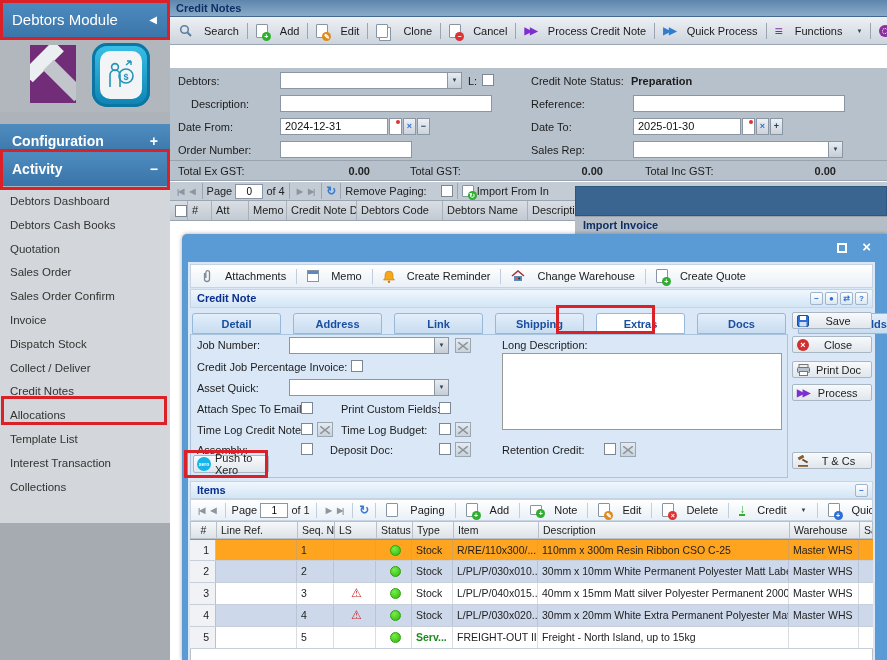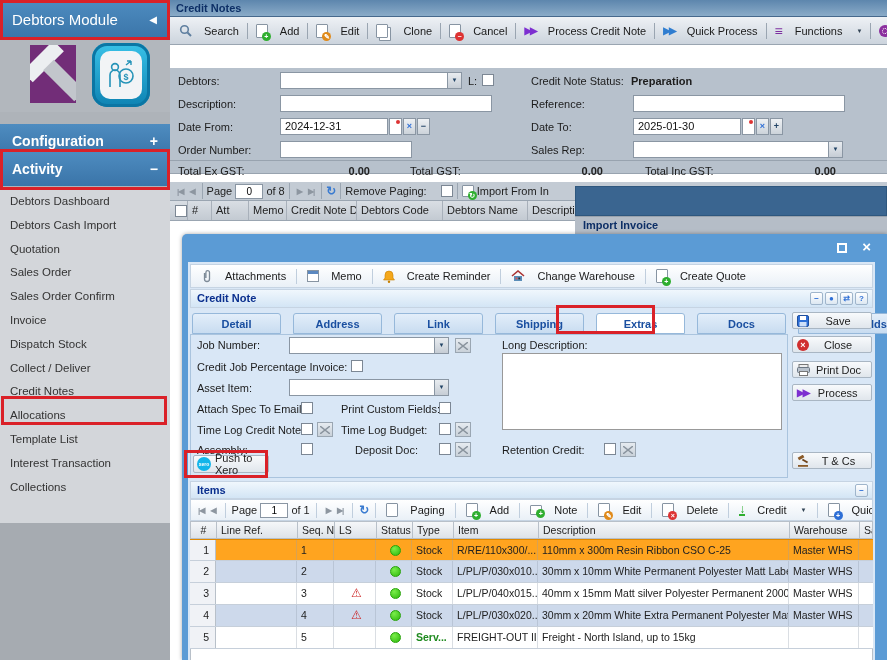--- a/index.html
+++ b/index.html
@@ -40,21 +40,21 @@
 .flabel{position:absolute;color:#1c1c1c;white-space:nowrap}
 .tin{position:absolute;height:17px;background:#fff;border:1px solid #8a96a3}
 .vbtn{position:absolute;right:0;top:0;bottom:0;width:14px;background:linear-gradient(#e8ecf0,#c6cdd5);border-left:1px solid #8a96a3;text-align:center;font-size:6px;line-height:15px;color:#246}
 .dateval{font-size:11px;line-height:15px;padding-left:4px;color:#111}
 .calb{position:absolute;width:13px;height:17px;border:1px solid #8a96a3;background:#fff}
 .calb i{position:absolute;right:1px;top:1px;width:4px;height:4px;background:#d33;border-radius:50%}
 .mbtn{position:absolute;width:13px;height:17px;border:1px solid #8a96a3;background:linear-gradient(#eef1f4,#ccd3da);font-size:9px;text-align:center;line-height:15px;color:#246;font-weight:bold}
 .mbtn.bx{color:#2e6fd6}
 .chk{width:12px;height:12px;background:#fff;border:1px solid #7c8794;display:inline-block;flex:none}
 .chk.abs{position:absolute}
-#totals{position:absolute;left:0;top:160px;right:0;height:14px;background:#b7c1cc;border-top:1px solid #98a3af;border-bottom:1px solid #98a3af}
+#totals{position:absolute;left:0;top:160px;right:0;height:21px;background:#b7c1cc;border-top:1px solid #98a3af;border-bottom:1px solid #98a3af}
 .tval{position:absolute;font-weight:bold;text-align:right}
 #pager{position:absolute;left:0;top:182px;right:0;height:19px;background:#c3cbd4;border-bottom:1px solid #9aa5b1;display:flex;align-items:center;padding-left:4px;white-space:nowrap}
 .nav{color:#8d96a0;font-size:8px;font-weight:bold;letter-spacing:-1px;padding:0 3px}
 .pgin{width:28px;height:15px;border:1px solid #8a96a3;background:#fff;font-size:10px;text-align:center;font-family:"Liberation Sans",sans-serif}
 .refr{color:#3a7bd0;font-weight:bold;font-size:12px}
 #gridhead{position:absolute;left:0;top:201px;right:0;height:20px;background:linear-gradient(#d9dee4,#c3cad2);border-bottom:1px solid #9aa5b1;display:flex}
 .gh{border-right:1px solid #a8b0ba;line-height:19px;padding-left:4px;flex:none;overflow:hidden;white-space:nowrap}
 
 #importwin{position:absolute;left:575px;top:186px;width:312px;height:48px;z-index:5}
 #iw-band{position:absolute;left:0;top:0;right:0;height:30px;background:#3a6590;border:1px solid #2e577e}
@@ -143,21 +143,21 @@
     <div class="sb-sec" style="top:124px">
       <span>Configuration</span>
       <span class="sb-tog" style="right:12px">+</span>
     </div>
     <div class="sb-sec" style="top:152px">
       <span>Activity</span>
       <span class="sb-tog" style="right:12px">−</span>
     </div>
     <div id="menu">
       <div class="mi">Debtors Dashboard</div>
-      <div class="mi">Debtors Cash Import</div>
+      <div class="mi">Debtors Cash Books</div>
       <div class="mi">Quotation</div>
       <div class="mi">Sales Order</div>
       <div class="mi">Sales Order Confirm</div>
       <div class="mi">Invoice</div>
       <div class="mi">Dispatch Stock</div>
       <div class="mi">Collect / Deliver</div>
       <div class="mi">Credit Notes</div>
       <div class="mi">Allocations</div>
       <div class="mi">Template List</div>
       <div class="mi">Interest Transaction</div>
@@ -231,21 +231,21 @@
 
 
     <div id="form">
       <span class="flabel" style="left:8px;top:7px">Debtors:</span>
       <span class="tin" style="left:110px;top:4px;width:182px">
           <span class="vbtn">▼</span>
         </span>
       <span class="flabel" style="left:298px;top:7px">L:</span>
       <span class="chk abs" style="left:312px;top:6px"></span>
 
-      <span class="flabel" style="left:8px;top:30px">Description:</span>
+      <span class="flabel" style="left:21px;top:30px">Description:</span>
       <span class="tin" style="left:110px;top:27px;width:212px"></span>
 
       <span class="flabel" style="left:8px;top:53px">Date From:</span>
       <span class="tin dateval" style="left:110px;top:50px;width:108px">2024-12-31</span>
       <span class="calb" style="left:219px;top:50px">
           <i></i>
         </span>
       <span class="mbtn bx" style="left:233px;top:50px">×</span>
       <span class="mbtn" style="left:247px;top:50px">−</span>
 
@@ -280,21 +280,21 @@
       <span class="flabel" style="left:475px;top:4px">Total Inc GST:</span>
       <span class="tval" style="left:606px;top:4px;width:60px">0.00</span>
     </div>
 
     <div id="pager">
       <span class="nav">|◀</span>
       <span class="nav">◀</span>
       <span class="sep"></span>
       <span>Page</span>&nbsp;
       <input class="pgin" value="0" style="">
-      &nbsp;<span>of 8</span>
+      &nbsp;<span>of 4</span>
       <span class="sep"></span>
       <span class="nav">▶</span>
       <span class="nav">▶|</span>
       <span class="sep"></span>
       <span class="refr">↻</span>
       <span class="sep"></span>
       <span>Remove Paging:</span>
       <span style="width:14px"></span>
       <span class="chk"></span>
       <span class="sep"></span>
@@ -430,21 +430,21 @@
           </span>
         <span class="shf" style="left:264px;top:3px">
             <svg width="10" height="8">
               <path d="M0 0 L10 8 M0 8 L10 0" stroke="#8a949e" stroke-width="1.4"></path>
             </svg>
           </span>
 
         <span class="clabel" style="left:6px;top:26px">Credit Job Percentage Invoice:</span>
         <span class="chk abs" style="left:160px;top:25px"></span>
 
-        <span class="clabel" style="left:6px;top:47px">Asset Item:</span>
+        <span class="clabel" style="left:6px;top:47px">Asset Quick:</span>
         <span class="tin" style="left:98px;top:44px;width:160px">
             <span class="vbtn">▼</span>
           </span>
 
         <span class="clabel" style="left:6px;top:68px">Attach Spec To Email:</span>
         <span class="chk abs" style="left:110px;top:67px"></span>
         <span class="clabel" style="left:150px;top:68px">Print Custom Fields:</span>
         <span class="chk abs" style="left:248px;top:67px"></span>
 
         <span class="clabel" style="left:6px;top:89px">Time Log Credit Note:</span>
@@ -457,21 +457,21 @@
         <span class="clabel" style="left:150px;top:89px">Time Log Budget:</span>
         <span class="chk abs" style="left:248px;top:88px"></span>
         <span class="shf" style="left:264px;top:87px">
             <svg width="10" height="8">
               <path d="M0 0 L10 8 M0 8 L10 0" stroke="#8a949e" stroke-width="1.4"></path>
             </svg>
           </span>
 
         <span class="clabel" style="left:6px;top:109px">Assembly:</span>
         <span class="chk abs" style="left:110px;top:108px"></span>
-        <span class="clabel" style="left:164px;top:109px">Deposit Doc:</span>
+        <span class="clabel" style="left:139px;top:109px">Deposit Doc:</span>
         <span class="chk abs" style="left:248px;top:108px"></span>
         <span class="shf" style="left:264px;top:107px">
             <svg width="10" height="8">
               <path d="M0 0 L10 8 M0 8 L10 0" stroke="#8a949e" stroke-width="1.4"></path>
             </svg>
           </span>
 
         <span id="xerobtn">
           <span class="xic">xero</span>
           <span>Push to Xero</span>

